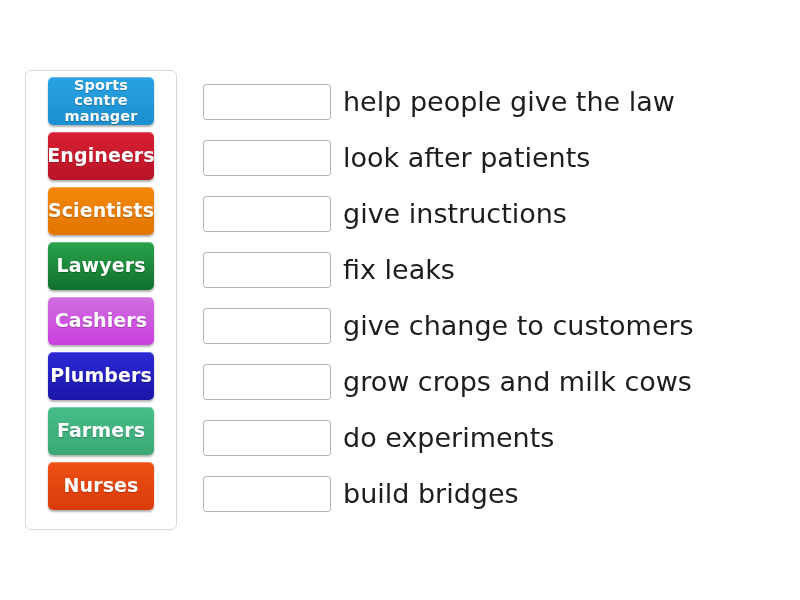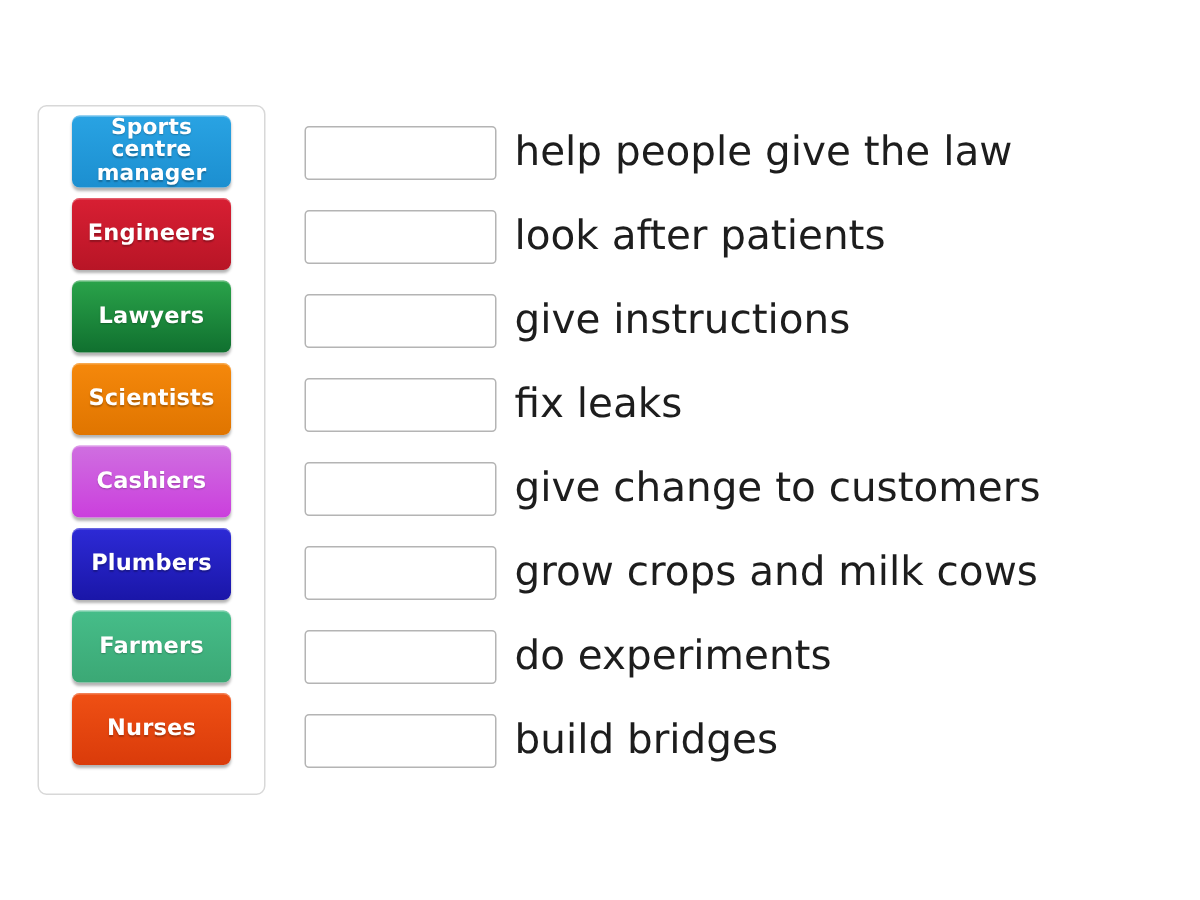--- a/index.html
+++ b/index.html
@@ -46,21 +46,21 @@
     position: relative;
     box-sizing: border-box;
     height: 48px;
     border-radius: 5px;
     display: flex;
     align-items: center;
     justify-content: center;
     text-align: center;
     padding: 2px 6px;
     color: #ffffff;
-    font-size: 15px;
+    font-size: 19px;
     font-weight: bold;
     line-height: 1.05;
     letter-spacing: 0.1px;
     cursor: move;
     user-select: none;
     box-shadow: 0 2px 2px rgba(0,0,0,0.30), inset 0 1px 0 rgba(255,255,255,0.28);
     text-shadow: 0 1px 1px rgba(0,0,0,0.25);
   }
   .tile.two-line { font-size: 14.5px; }
 
@@ -103,25 +103,25 @@
 <div id="activity">
 
   <div class="tile-panel">
     <div class="tile-list">
         <div class="tile two-line" style="background: linear-gradient(rgb(41, 163, 227) 0%, rgb(28, 143, 208) 100%);">
           <span>Sports centre manager</span>
         </div>
         <div class="tile" style="background: linear-gradient(rgb(216, 31, 51) 0%, rgb(184, 21, 38) 100%);">
           <span>Engineers</span>
         </div>
+        <div class="tile" style="background: linear-gradient(rgb(245, 136, 11) 0%, rgb(224, 117, 0) 100%);">
+          <span>Scientists</span>
+        </div>
         <div class="tile" style="background: linear-gradient(rgb(42, 163, 74) 0%, rgb(16, 112, 47) 100%);">
           <span>Lawyers</span>
-        </div>
-        <div class="tile" style="background: linear-gradient(rgb(245, 136, 11) 0%, rgb(224, 117, 0) 100%);">
-          <span>Scientists</span>
         </div>
         <div class="tile" style="background: linear-gradient(rgb(207, 111, 224) 0%, rgb(203, 63, 221) 100%);">
           <span>Cashiers</span>
         </div>
         <div class="tile" style="background: linear-gradient(rgb(45, 42, 214) 0%, rgb(26, 22, 168) 100%); justify-content: center;">
           <span>Plumbers</span>
         </div>
         <div class="tile" style="background: linear-gradient(rgb(70, 189, 137) 0%, rgb(59, 168, 117) 100%);">
           <span>Farmers</span>
         </div>

